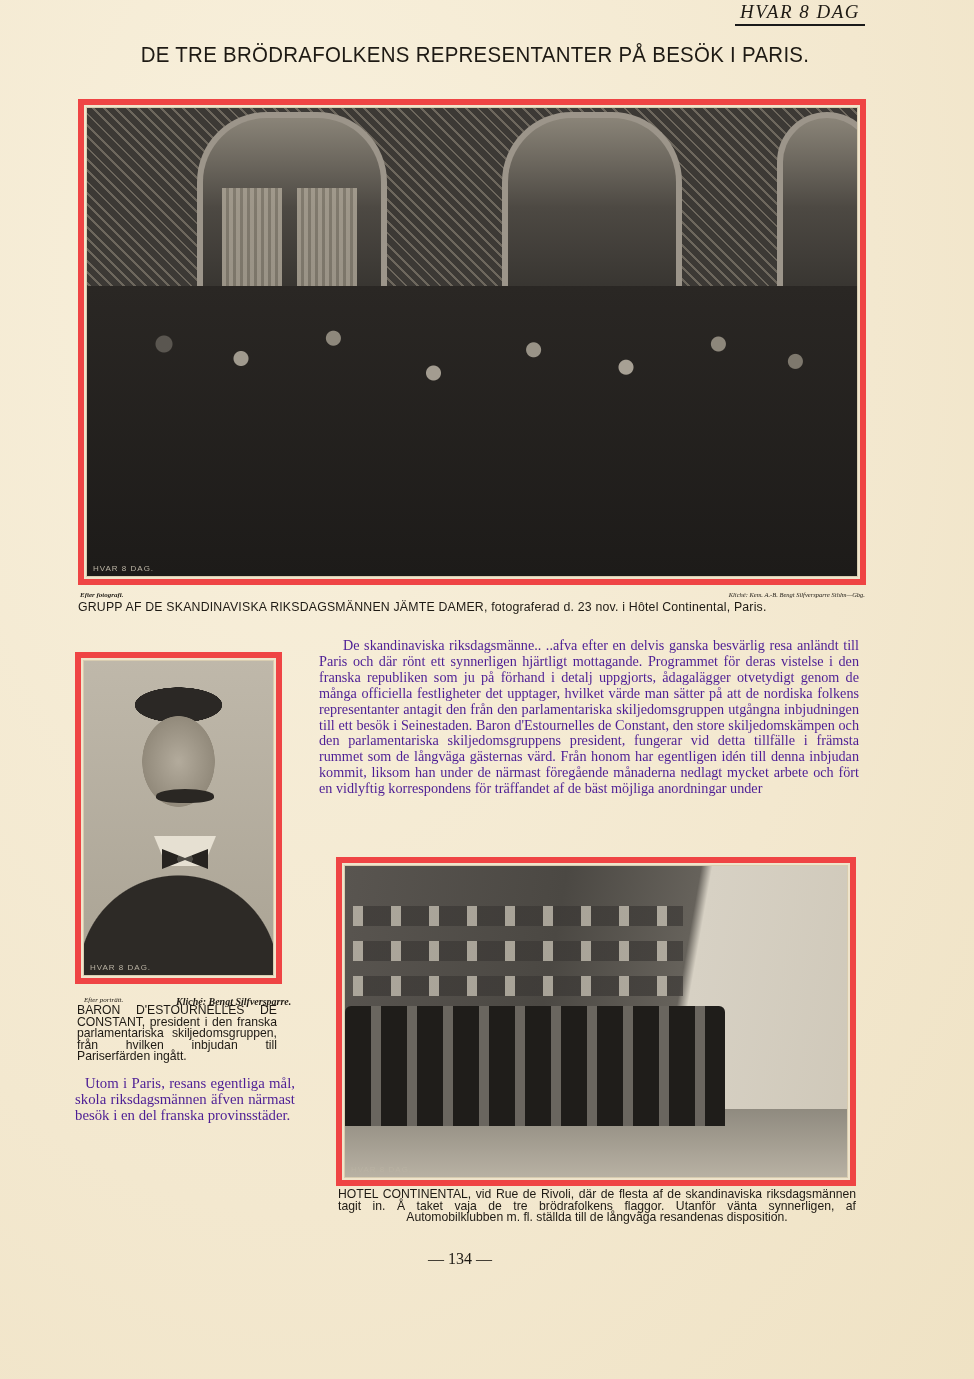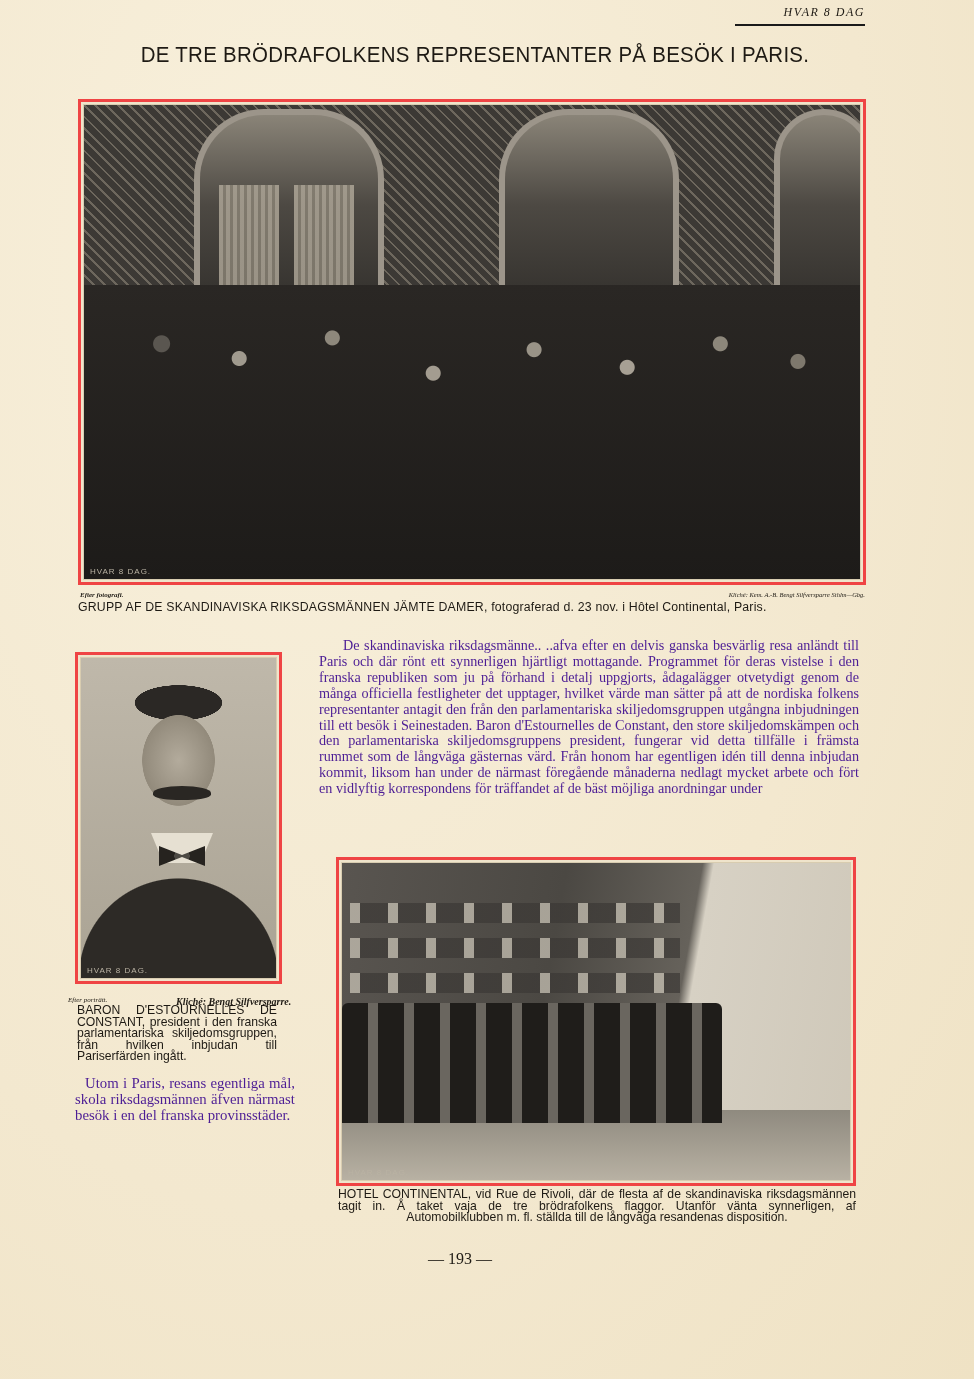--- a/index.html
+++ b/index.html
@@ -8,31 +8,31 @@
       background: #f5ecd6;
       background-image: radial-gradient(ellipse at 30% 20%, #f8f0dc 0%, #f3e8cf 60%, #efe2c4 100%);
       position: relative;
       color: #1e1a14;
       font-family: "Liberation Serif", serif;
     }
     .abs { position: absolute; }
     #masthead {
       left: 735px; top: 2px; width: 130px; height: 22px;
       font-family: "Liberation Serif", serif; font-style: italic;
-      font-size: 12px; letter-spacing: 1.5px; text-align: right;
+      font-size: 19px; letter-spacing: 1.5px; text-align: center;
       border-bottom: 2.5px solid #1a1a1a; line-height: 20px;
     }
     #headline {
       left: 60px; top: 42px; width: 830px; text-align: center;
       font-family: "Liberation Sans Narrow", "Liberation Sans", sans-serif;
       font-size: 22px; letter-spacing: 0.3px; font-weight: normal;
       transform: scaleX(0.93); transform-origin: center;
     }
     .photo-frame {
-      border: 3px solid #ef4444; padding: 2px; background: #efe4cb;
+      border: 6px solid #ef4444; padding: 2px; background: #efe4cb;
       box-sizing: border-box;
     }
     .photo {
       width: 100%; height: 100%; position: relative; overflow: hidden;
       border: 1px solid #d8ccb0; box-sizing: border-box;
     }
     .watermark {
       position: absolute; left: 6px; bottom: 3px;
       font-family: "Liberation Sans", sans-serif; font-size: 8px;
       color: #b9b2a3; letter-spacing: 1px;
@@ -104,21 +104,21 @@
     .tie {
       position: absolute; left: 78px; top: 188px; width: 46px; height: 20px;
       background: radial-gradient(circle, #4d4a44 30%, #26231f 31%);
       clip-path: polygon(0 0, 50% 45%, 100% 0, 100% 100%, 50% 55%, 0 100%);
     }
     .moustache {
       position: absolute; left: 72px; top: 128px; width: 58px; height: 14px;
       background: #2a2723; border-radius: 50% 50% 40% 40%;
     }
     #portrait-credit-left {
-      left: 68px; top: 996px; font-size: 7px; font-style: italic;
+      left: 84px; top: 996px; font-size: 7px; font-style: italic;
     }
     #portrait-credit-right {
       left: 176px; top: 996px; font-size: 10px; font-style: italic; font-weight: bold;
     }
     #portrait-caption {
       left: 77px; top: 1005px; width: 200px;
       font-family: "Liberation Sans", sans-serif; font-size: 12.2px; line-height: 11.5px;
       text-align: justify;
     }
     #article-col2 {
@@ -200,13 +200,13 @@
   <div class="photo">
     <div class="window-row" style="top:40px;"></div>
     <div class="window-row" style="top:75px;"></div>
     <div class="window-row" style="top:110px;"></div>
     <div class="arcade"></div>
     <span class="watermark">HVAR 8 DAG.</span>
   </div>
 </div>
 <div id="hotel-caption" class="abs">HOTEL CONTINENTAL, vid Rue de Rivoli, där de flesta af de skandinaviska riksdagsmännen tagit in. Å taket vaja de tre brödrafolkens flaggor. Utanför vänta synnerligen, af Automobilklubben m. fl. ställda till de långväga resandenas disposition.</div>
 
-<div id="page-number" class="abs">— 193 —</div>
+<div id="page-number" class="abs">— 134 —</div>
 
 </body></html>

